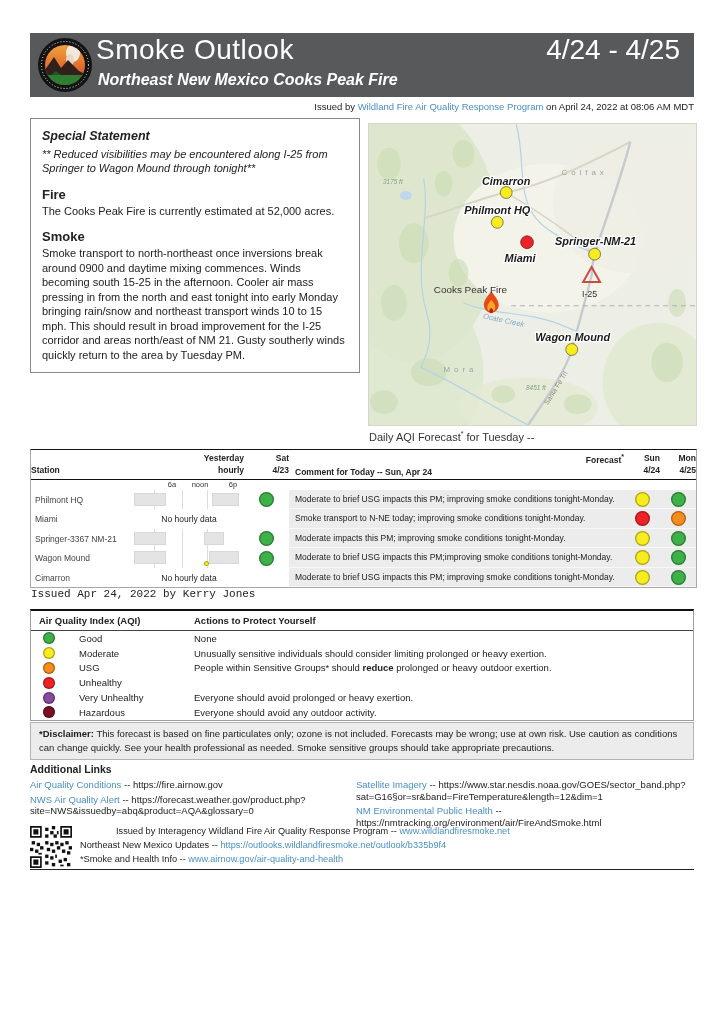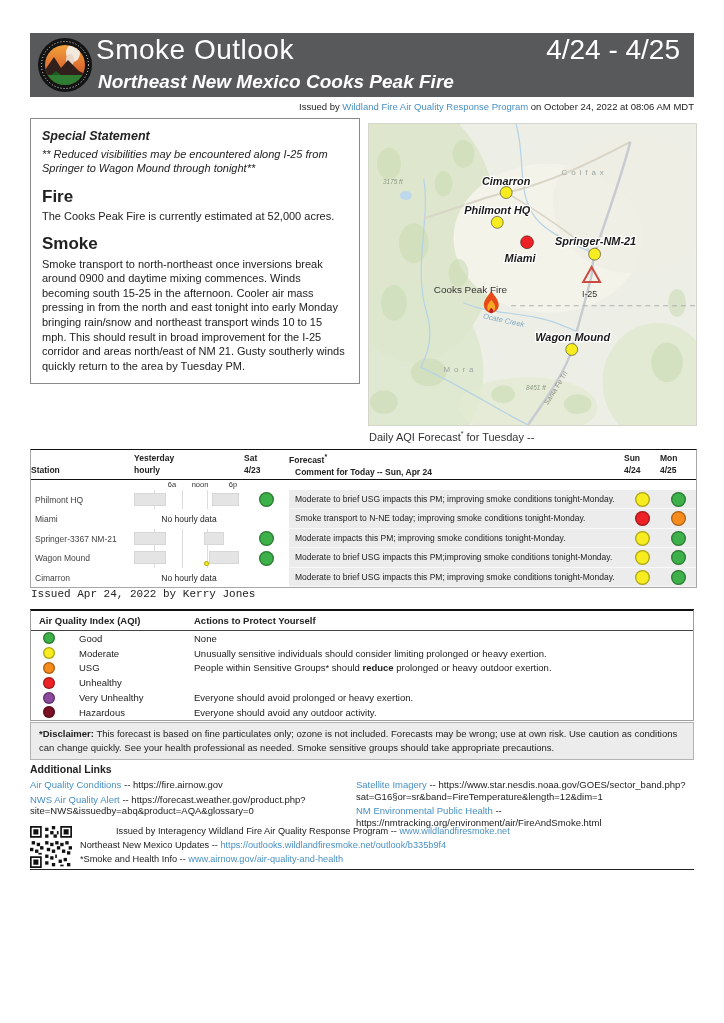--- a/index.html
+++ b/index.html
@@ -3,41 +3,41 @@
 <meta charset="utf-8">
 <style>
   html,body{margin:0;padding:0;background:#fff;}
   .page{position:relative;width:724px;height:1023px;background:#fff;overflow:hidden;
         font-family:"Liberation Sans",sans-serif;color:#222;}
   
   .hdr{position:absolute;left:30px;top:33px;width:664px;height:64px;background:var(--header-bg,#58595b);}
   .hdr-logo{position:absolute;left:7px;top:4px;width:56px;height:56px;}
   .hdr-title{position:absolute;left:66px;top:1px;font-size:28px;color:#fff;letter-spacing:.5px;}
   .hdr-dates{position:absolute;right:14px;top:1px;font-size:28px;color:#fff;}
-  .hdr-sub{position:absolute;left:68px;top:38px;font-size:19px;font-style:italic;font-weight:bold;color:#fff;}
+  .hdr-sub{position:absolute;left:68px;top:38px;font-size:16px;font-style:italic;font-weight:bold;color:#fff;}
   .issued-line{position:absolute;right:30px;top:101px;font-size:9.5px;color:#222;}
   a,.lnk{color:var(--link,#4a90c2);text-decoration:none;cursor:pointer;}
   
   .stmt{position:absolute;left:30px;top:118px;width:306px;border:1px solid #8a8a8a;
         padding:9px 11px 10px 11px;font-size:11px;line-height:1.32;}
   .stmt h3{margin:0 0 2px 0;font-size:12.5px;font-style:italic;}
   .stmt .it{font-style:italic;}
-  .stmt h4{margin:10px 0 1px 0;font-size:17px;}
+  .stmt h4{margin:10px 0 1px 0;font-size:13px;}
   .stmt p{margin:0;}
   
   .map{position:absolute;left:368px;top:123px;width:329px;height:303px;border:1px solid #d5d5cc;box-sizing:border-box;}
   .map svg{display:block;width:100%;height:100%;}
   .map-caption{position:absolute;left:369px;top:430px;font-size:11px;color:#333;}
   .map-caption sup{font-size:7px;}
   
   .ftable{position:absolute;left:30px;top:449px;width:665px;border:1px solid #a8a8a8;border-top:1.5px solid #111;background:#fff;}
   .frow{display:grid;grid-template-columns:103px 110px 45px 335px 36px 36px;align-items:center;}
   .fhead{border-bottom:1px solid #111;font-weight:bold;font-size:8.5px;}
   .fhead .cell{display:flex;flex-direction:column;line-height:12px;padding:1px 0;}
-  .tc{text-align:left;}
+  .tc{text-align:right;}
   .tl{text-align:left;padding-left:4px;}
   .fbody{position:relative;}
   .ticklabels{position:relative;height:10px;font-size:7.5px;color:#333;}
   .ticklabels span{position:absolute;top:0;transform:translateX(-50%);margin-left:16px;}
   .drow{height:19.5px;font-size:8.5px;}
   .st{color:#444;padding-left:4px;}
   .hourly-cell{position:relative;height:19.5px;text-align:right;}
   .hourly-cell.center{display:flex;align-items:center;justify-content:center;color:#222;}
   .seg{position:absolute;top:3px;height:13px;background:#e4e4e4;border:1px solid #d7d7d7;box-sizing:border-box;}
   .tick{position:absolute;top:0;bottom:0;width:1px;background:#dcdcdc;}
@@ -96,21 +96,21 @@
         <path d="M6,36 L17,20 L24,31 L31,23 L42,34 L50,38 L50,48 L6,48 Z" fill="#31201c"></path>
         <path d="M6,38 L50,38 L50,48 L6,48 Z" fill="#2e7d32"></path>
         <path d="M14,38 l5,-4 l5,4 Z" fill="#1d5a22"></path>
       </g>
     </svg>
     <div class="hdr-title">Smoke Outlook</div>
     <div class="hdr-dates">4/24 - 4/25</div>
     <div class="hdr-sub">Northeast New Mexico Cooks Peak Fire</div>
   </div>
   <div class="issued-line">
-    <span>Issued by </span><span class="lnk">Wildland Fire Air Quality Response Program</span><span> on October 24, 2022 at 08:06 AM MDT</span>
+    <span>Issued by </span><span class="lnk">Wildland Fire Air Quality Response Program</span><span> on April 24, 2022 at 08:06 AM MDT</span>
   </div>
 
   <div class="stmt">
     <h3>Special Statement</h3>
     <p class="it">** Reduced visibilities may be encountered along I-25 from Springer to Wagon Mound through tonight**</p>
     <h4>Fire</h4>
     <p>The Cooks Peak Fire is currently estimated at 52,000 acres.</p>
     <h4>Smoke</h4>
     <p>Smoke transport to north-northeast once inversions break around 0900 and daytime mixing commences. Winds becoming south 15-25 in the afternoon. Cooler air mass pressing in from the north and east tonight into early Monday bringing rain/snow and northeast transport winds 10 to 15 mph. This should result in broad improvement for the I-25 corridor and areas north/east of NM 21. Gusty southerly winds quickly return to the area by Tuesday PM.</p>
   </div>

